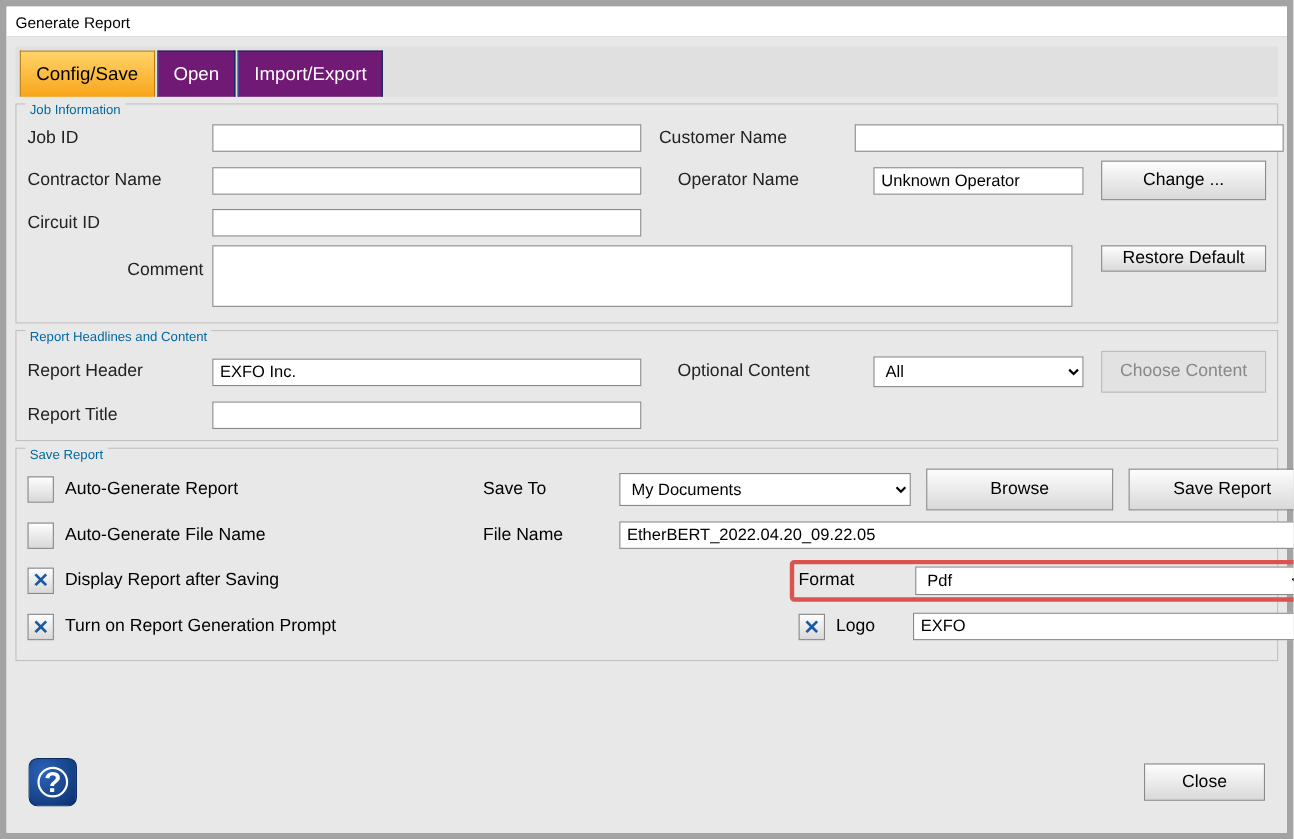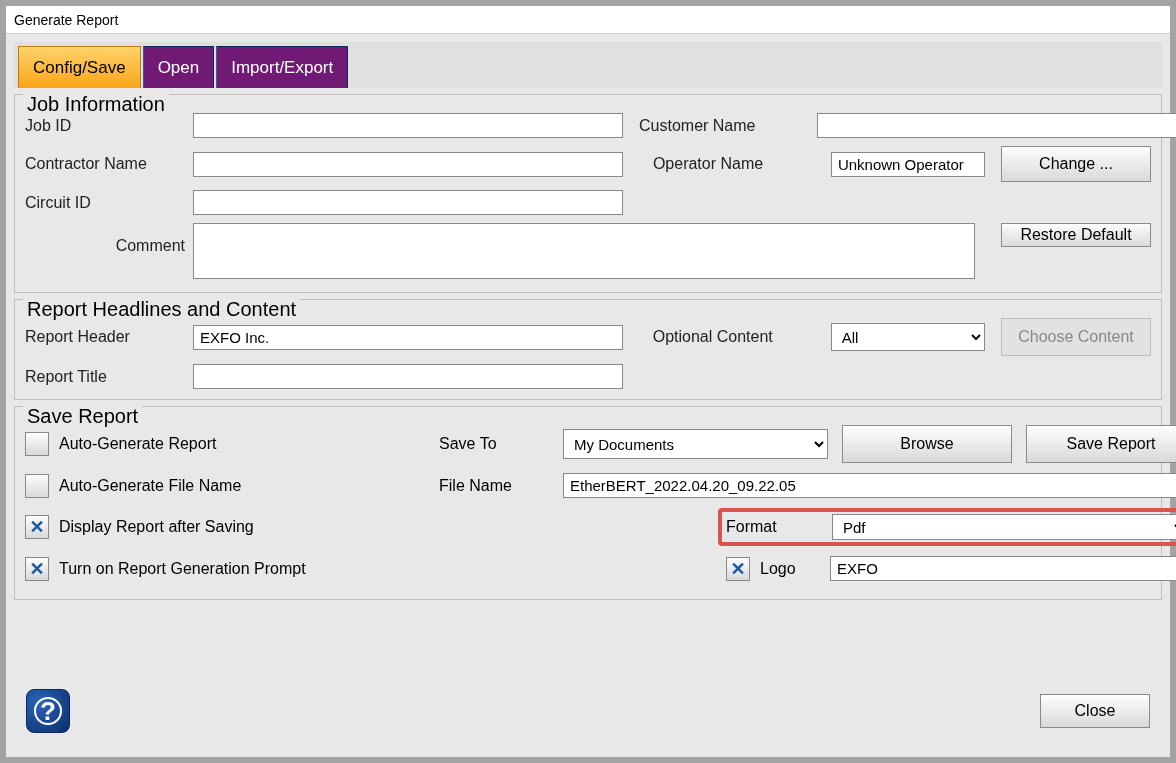--- a/index.html
+++ b/index.html
@@ -67,37 +67,37 @@
     border: 1px solid #c0c0c0;
     background: #e8e8e8;
     position: relative;
     padding: 18px 10px 10px 10px;
   }
   .groupbox > .legend {
     position: absolute;
     top: -2px; left: 8px;
     background: #e8e8e8;
     padding: 0 4px;
-    font-size: 20px;
-    color: #000000;
+    font-size: 12px;
+    color: #0369a1;
   }
 
   
   .row {
     display: flex;
     align-items: center;
     margin-bottom: 8px;
     gap: 8px;
   }
   .label {
     font-size: 16px;
     color: #222;
   }
   .col-label-left  { width: 160px; flex: none; }
-  .col-input-left  { width: 430px; flex: none; }
+  .col-input-left  { width: 390px; flex: none; }
   .col-label-right { width: 170px; flex: none; }
   .col-input-right { width: 235px; flex: none; }
 
   input[type=text], select, textarea {
     font: inherit;
     font-size: 15px;
     padding: 3px 6px;
     border: 1px solid #888;
     background: #fff;
     width: 100%;

